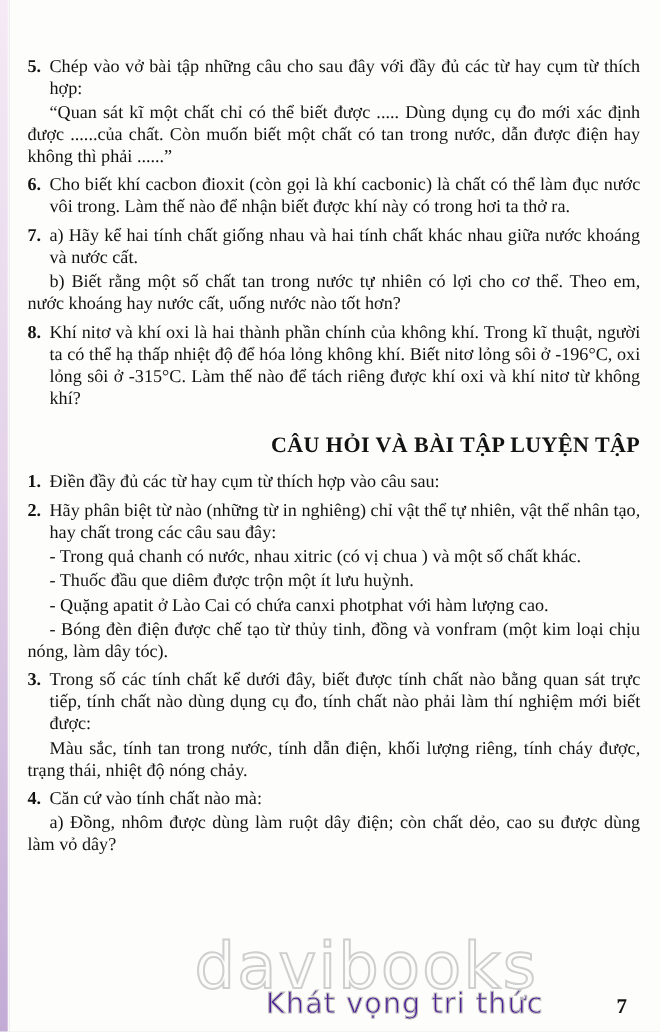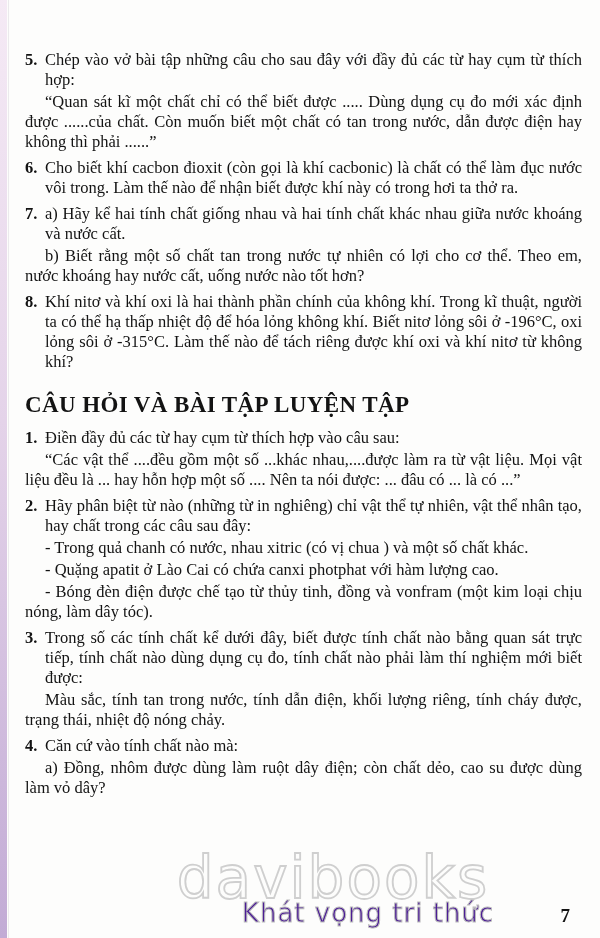--- a/index.html
+++ b/index.html
@@ -25,22 +25,22 @@
   .content {
     position:absolute; left:25px; right:18px; top:44px;
     text-align:justify;
   }
   .item { margin-top:6px; }
   .hang { position:relative; padding-left:20px; }
   .num  { position:absolute; left:0; top:0; font-weight:bold; }
   .pind { text-indent:20px; margin-top:2px; }
   .it   { }
   .heading {
-    text-align:left; font-weight:bold;
-    font-size:23px; letter-spacing:.4px;
+    text-align:right; font-weight:bold;
+    font-size:20px; letter-spacing:.4px;
     margin:22px 0 12px 0; line-height:22px;
   }
   .watermark {
     position:absolute; left:66px; right:0; top:852px;
     text-align:center; z-index:3;
   }
   .wm-title {
     font-family:"DejaVu Sans", sans-serif;
     font-size:58px; line-height:52px; letter-spacing:2px;
     color:rgba(255,255,255,0.05);
@@ -97,29 +97,29 @@
       </div>
     </div>
 
     <div class="heading">CÂU HỎI VÀ BÀI TẬP LUYỆN TẬP</div>
 
     <div class="item">
       <div class="hang">
         <span class="num">1.</span>
         <span><span>Điền đầy đủ các từ hay cụm từ thích hợp vào câu sau:</span></span>
       </div>
-      <div class="pind"><span>“Các vật thể ....đều gồm một số ...khác nhau,....được làm ra từ vật liệu. Mọi vật liệu đều là ... hay hỗn hợp một số .... Nên ta nói được: ... đâu có ... là có ...”</span></div>
     </div>
 
     <div class="item">
       <div class="hang">
         <span class="num">2.</span>
         <span><span>Hãy phân biệt từ nào (những từ in nghiêng) chỉ vật thể tự nhiên, vật thể nhân tạo, hay chất trong các câu sau đây:</span></span>
       </div>
       <div class="pind"><span>- Trong </span><span class="it">quả chanh</span><span> có </span><span class="it">nước</span><span>, </span><span class="it">nhau xitric</span><span> (có vị chua ) và một số chất khác.</span></div>
+      <div class="pind"><span>- Thuốc đầu </span><span class="it">que diêm</span><span> được trộn một ít </span><span class="it">lưu huỳnh</span><span>.</span></div>
       <div class="pind"><span>- </span><span class="it">Quặng</span><span> apatit ở Lào Cai có chứa </span><span class="it">canxi photphat</span><span> với hàm lượng cao.</span></div>
       <div class="pind"><span>- </span><span class="it">Bóng đèn điện</span><span> được chế tạo từ </span><span class="it">thủy tinh, đồng</span><span> và </span><span class="it">vonfram</span><span> (một kim loại chịu nóng, làm dây tóc).</span></div>
     </div>
 
     <div class="item">
       <div class="hang">
         <span class="num">3.</span>
         <span><span>Trong số các tính chất kể dưới đây, biết được tính chất nào bằng quan sát trực tiếp, tính chất nào dùng dụng cụ đo, tính chất nào phải làm thí nghiệm mới biết được:</span></span>
       </div>
       <div class="pind"><span>Màu sắc, tính tan trong nước, tính dẫn điện, khối lượng riêng, tính cháy được, trạng thái, nhiệt độ nóng chảy.</span></div>

